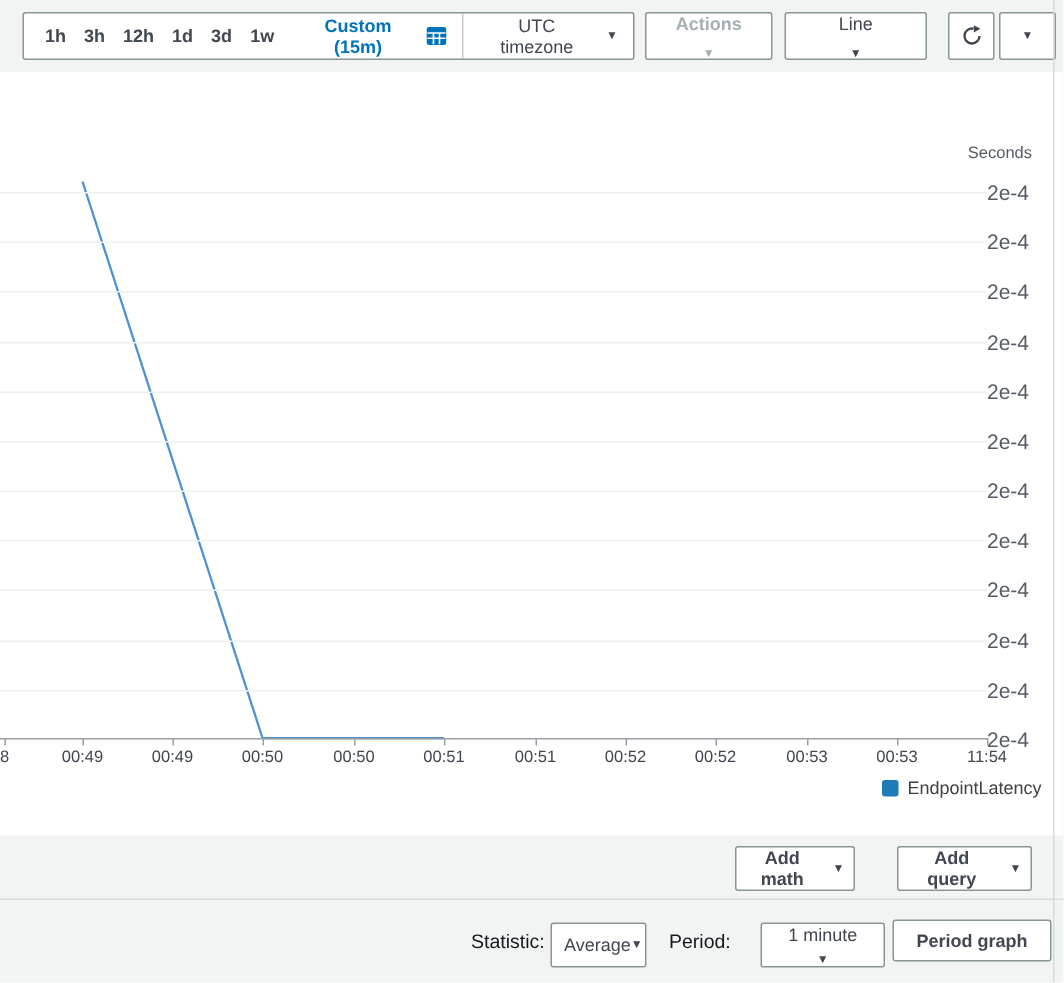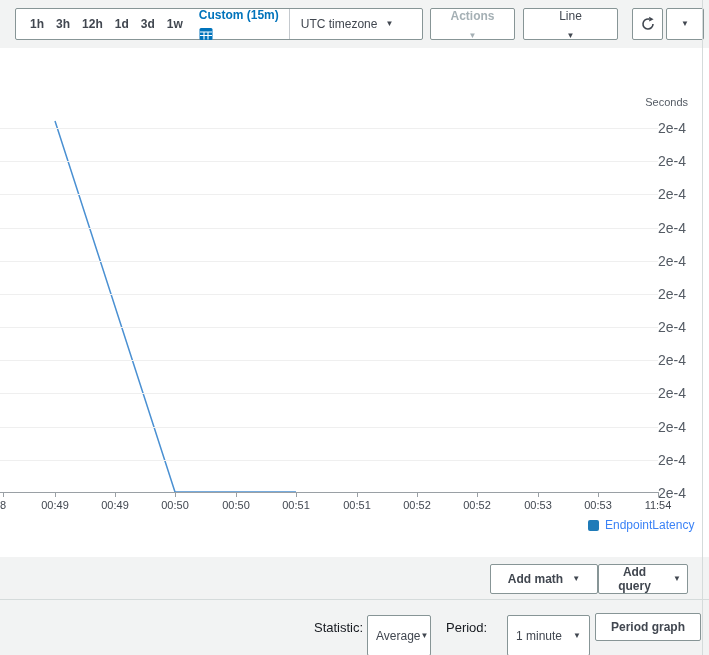--- a/index.html
+++ b/index.html
@@ -8,23 +8,23 @@
 
   
   .toolbar{position:absolute;top:0;left:0;width:709px;height:48px;}
   .tb-box{position:absolute;top:8px;height:32px;background:#fff;border:1px solid #879596;
           border-radius:2px;box-sizing:border-box;display:flex;align-items:center;
           font-size:12px;color:#414750;}
   .control-group{left:15px;width:408px;padding:0 8px;}
   .time-ranges{display:flex;align-items:center;}
   .trbtn{background:none;border:none;padding:0 6px;font:700 12px "Liberation Sans",sans-serif;
          color:#414750;cursor:pointer;}
-  .custom-range{background:none;border:none;display:flex;align-items:flex-start;gap:5px;
+  .custom-range{background:none;border:none;display:flex;align-items:center;gap:5px;
                 margin-left:8px;padding:0 2px;cursor:pointer;
-                font:700 12px "Liberation Sans",sans-serif;color:#0073bb;flex-direction:column;}
+                font:700 12px "Liberation Sans",sans-serif;color:#0073bb;}
   .vdivider{width:1px;height:30px;background:#c4c9ce;margin:0 9px 0 8px;}
   .tz-btn{background:none;border:none;display:flex;align-items:center;gap:8px;
           font:400 12px "Liberation Sans",sans-serif;color:#414750;cursor:pointer;padding:0 2px;}
   .caret{font-size:8px;color:#414750;line-height:1;}
   .btn{justify-content:center;gap:9px;cursor:pointer;font-weight:700;flex-direction:column;}
   .actions-btn{left:430px;width:85px;color:#a5b0b5;}
   .actions-btn .caret{color:#a5b0b5;}
   .line-select{left:523px;width:95px;justify-content:space-between;padding:0 10px;font-weight:400;}
   .refresh-btn{left:632px;width:31px;}
   .caret-btn{left:666px;width:38px;}
@@ -33,40 +33,40 @@
   .chart-panel{position:absolute;top:48px;left:0;width:709px;height:509px;background:#fff;overflow:hidden;}
   .gridline{position:absolute;left:0;width:658px;height:1px;background:#efefef;}
   .axis-line{position:absolute;left:0;top:444px;width:658px;height:1px;background:#9aa0a5;}
   .xtick{position:absolute;top:444px;width:1px;height:5px;background:#9aa0a5;}
   .ylab{position:absolute;right:23px;transform:translateY(-50%);font-size:14px;color:#545b64;}
   .seconds{position:absolute;right:21px;top:54px;transform:translateY(-50%);font-size:11px;color:#545b64;}
   .xlab{position:absolute;top:451px;transform:translateX(-50%);font-size:11px;color:#414750;white-space:nowrap;}
   #plot-svg{position:absolute;left:0;top:0;}
   .legend{position:absolute;left:588px;top:470px;display:flex;align-items:center;gap:6px;}
   .swatch{width:11px;height:11px;border-radius:2px;display:inline-block;}
-  .legend-label{font-size:12px;color:#3b82f6;}
+  .legend-label{font-size:12px;color:#404040;}
 
   
   .footer-band{position:absolute;top:557px;left:0;width:709px;height:42px;border-bottom:1px solid #d5dbdb;}
   .fbtn{position:absolute;top:7px;height:30px;background:#fff;border:1px solid #879596;border-radius:2px;
         box-sizing:border-box;display:flex;align-items:center;justify-content:center;gap:9px;
         font:700 12px "Liberation Sans",sans-serif;color:#414750;cursor:pointer;}
-  .add-math{left:490px;width:108px;}
+  .add-math{left:490px;width:80px;}
   .add-query{left:598px;width:90px;}
 
   
   .footer-controls{position:absolute;top:600px;left:0;width:709px;height:55px;}
   .ctl-label{position:absolute;top:20px;font-size:13px;color:#16191f;}
   .stat-label{left:314px;}
   .period-label{left:446px;}
-  .ctl-select{position:absolute;top:15px;height:41px;background:#fff;border:1px solid #879596;border-radius:2px;
+  .ctl-select{position:absolute;top:15px;height:30px;background:#fff;border:1px solid #879596;border-radius:2px;
               box-sizing:border-box;display:flex;align-items:center;justify-content:space-between;
               padding:0 8px;font:400 12px "Liberation Sans",sans-serif;color:#414750;cursor:pointer;}
   .stat-select{left:367px;width:64px;}
-  .period-select{left:507px;width:83px;}
+  .period-select{left:507px;width:83px;flex-direction:column;}
   .clear-btn{position:absolute;top:13px;left:595px;width:106px;height:28px;background:#fff;
              border:1px solid #879596;border-radius:2px;box-sizing:border-box;
              font:700 12px "Liberation Sans",sans-serif;color:#414750;cursor:pointer;}
   .right-border{position:absolute;top:0;left:702px;width:1px;height:655px;background:#d5dbdb;}
 </style>
 </head>
 <body>
 
 <div class="app">
 

